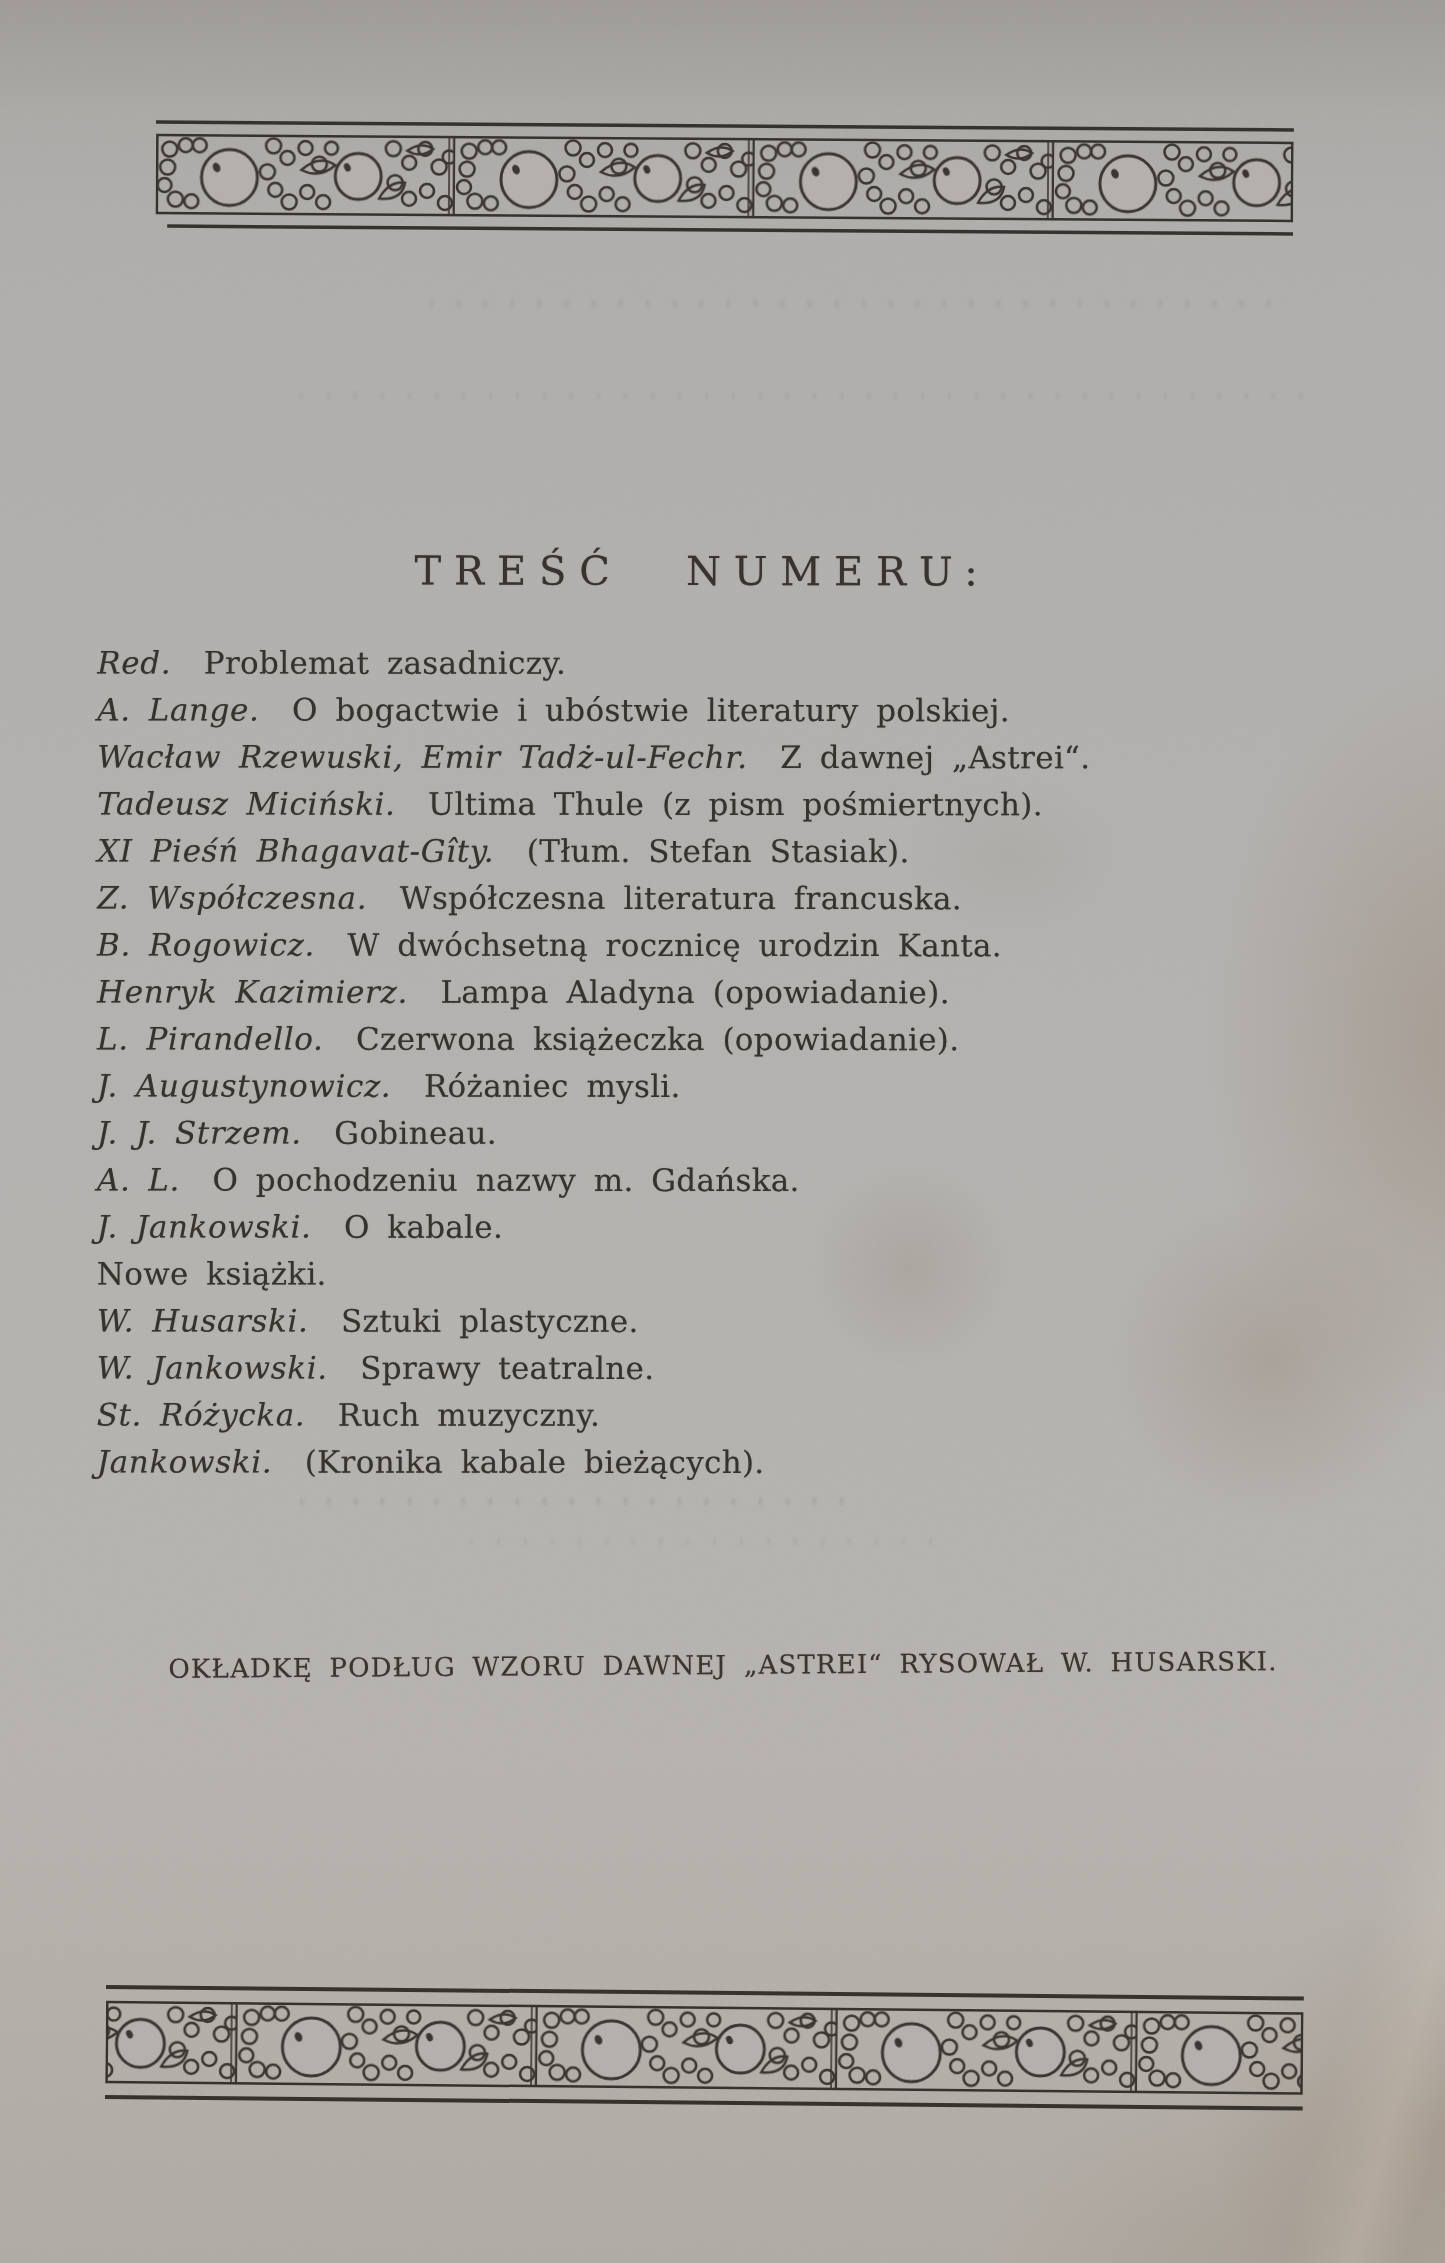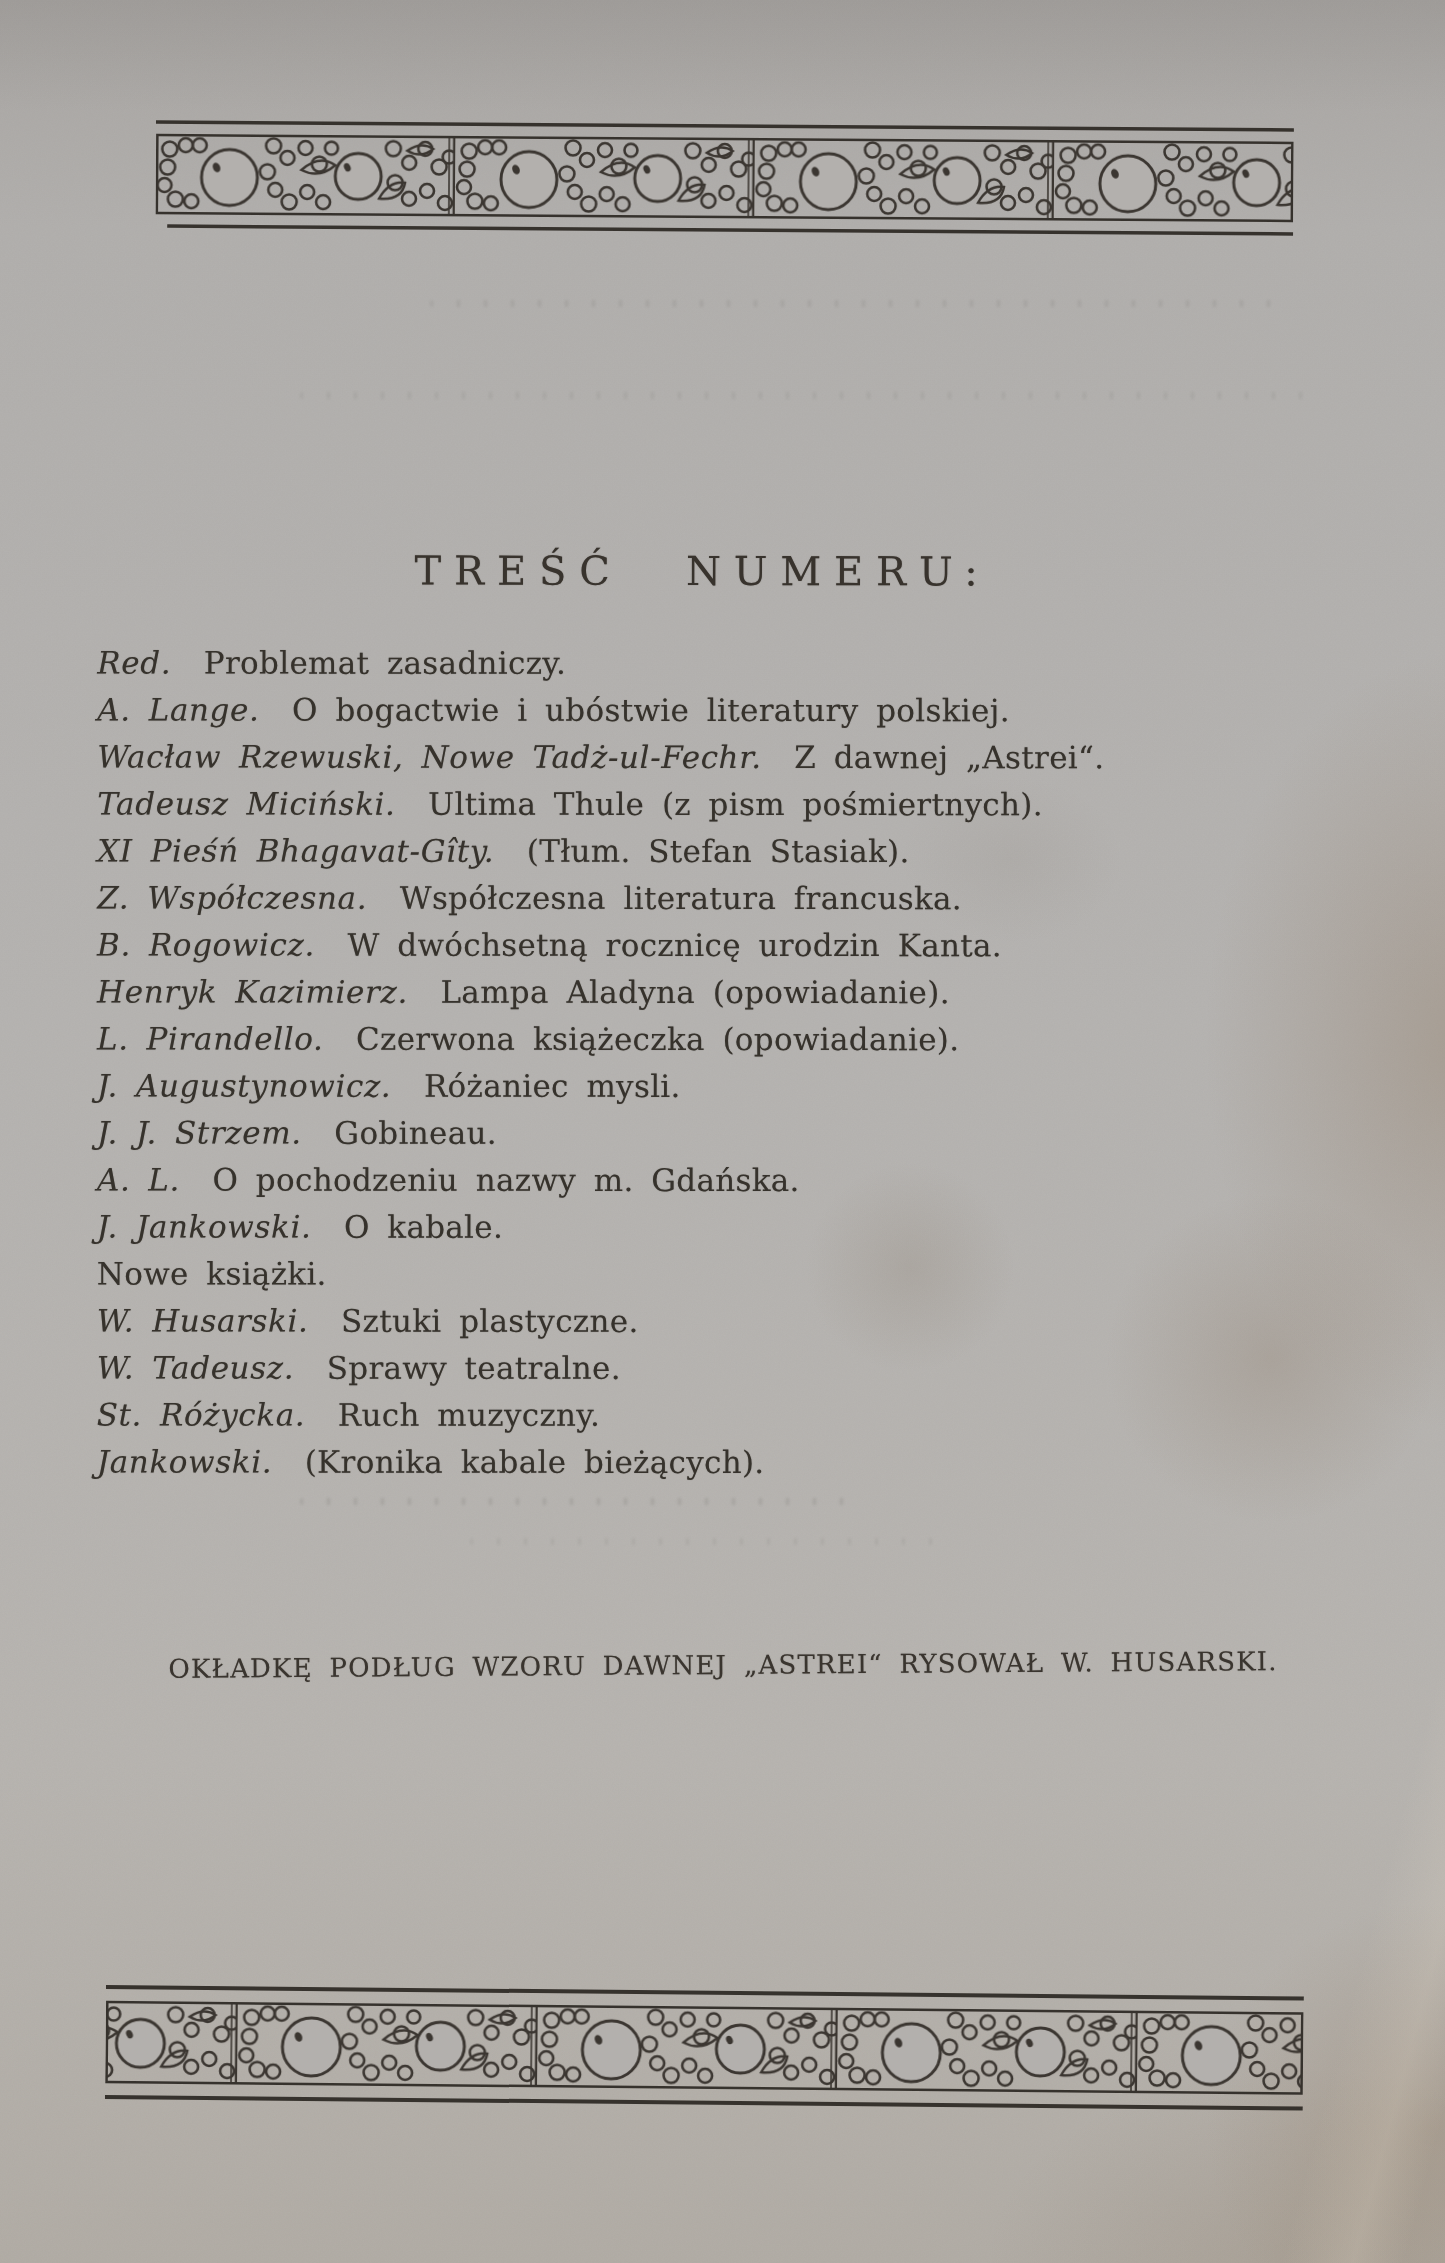--- a/index.html
+++ b/index.html
@@ -145,21 +145,21 @@
   <div class="page-title">TREŚĆ NUMERU:</div>
 
   <div class="toc">
       <div class="toc-entry">
       <span class="entry-author">Red.</span><span class="entry-title">Problemat zasadniczy.</span>
     </div>
       <div class="toc-entry">
       <span class="entry-author">A. Lange.</span><span class="entry-title">O bogactwie i ubóstwie literatury polskiej.</span>
     </div>
       <div class="toc-entry">
-      <span class="entry-author">Wacław Rzewuski, Nowe Tadż-ul-Fechr.</span><span class="entry-title">Z dawnej „Astrei“.</span>
+      <span class="entry-author">Wacław Rzewuski, Emir Tadż-ul-Fechr.</span><span class="entry-title">Z dawnej „Astrei“.</span>
     </div>
       <div class="toc-entry">
       <span class="entry-author">Tadeusz Miciński.</span><span class="entry-title">Ultima Thule (z pism pośmiertnych).</span>
     </div>
       <div class="toc-entry">
       <span class="entry-author">XI Pieśń Bhagavat-Gîty.</span><span class="entry-title">(Tłum. Stefan Stasiak).</span>
     </div>
       <div class="toc-entry">
       <span class="entry-author">Z. Współczesna.</span><span class="entry-title">Współczesna literatura francuska.</span>
     </div>
@@ -184,21 +184,21 @@
       <div class="toc-entry">
       <span class="entry-author">J. Jankowski.</span><span class="entry-title">O kabale.</span>
     </div>
       <div class="toc-entry">
       <span class="entry-author"></span><span class="entry-title">Nowe książki.</span>
     </div>
       <div class="toc-entry">
       <span class="entry-author">W. Husarski.</span><span class="entry-title">Sztuki plastyczne.</span>
     </div>
       <div class="toc-entry">
-      <span class="entry-author">W. Tadeusz.</span><span class="entry-title">Sprawy teatralne.</span>
+      <span class="entry-author">W. Jankowski.</span><span class="entry-title">Sprawy teatralne.</span>
     </div>
       <div class="toc-entry">
       <span class="entry-author">St. Różycka.</span><span class="entry-title">Ruch muzyczny.</span>
     </div>
       <div class="toc-entry">
       <span class="entry-author">Jankowski.</span><span class="entry-title">(Kronika kabale bieżących).</span>
     </div>
     </div>
 
   <div class="credit">OKŁADKĘ PODŁUG WZORU DAWNEJ „ASTREI“ RYSOWAŁ W. HUSARSKI.</div>

